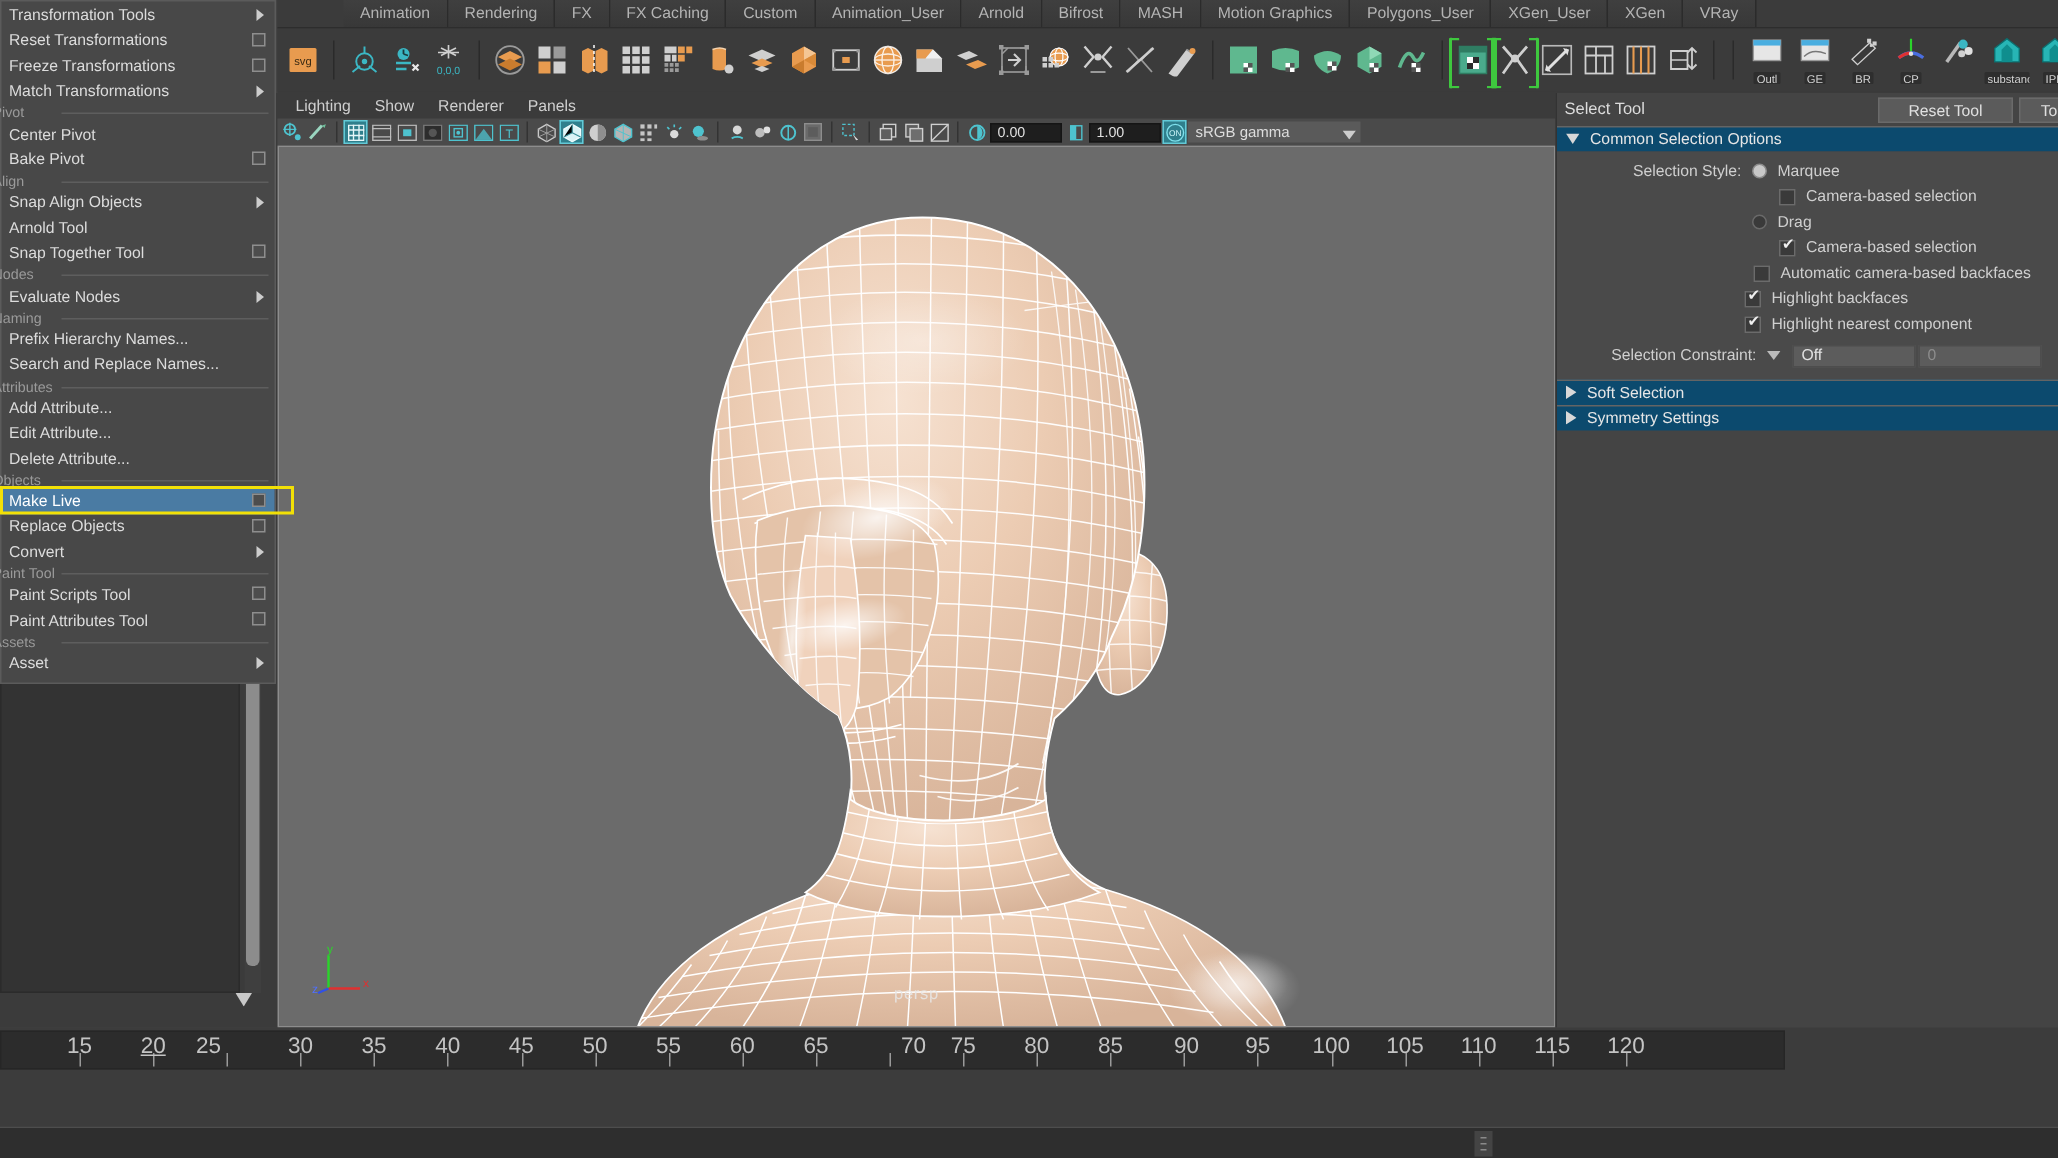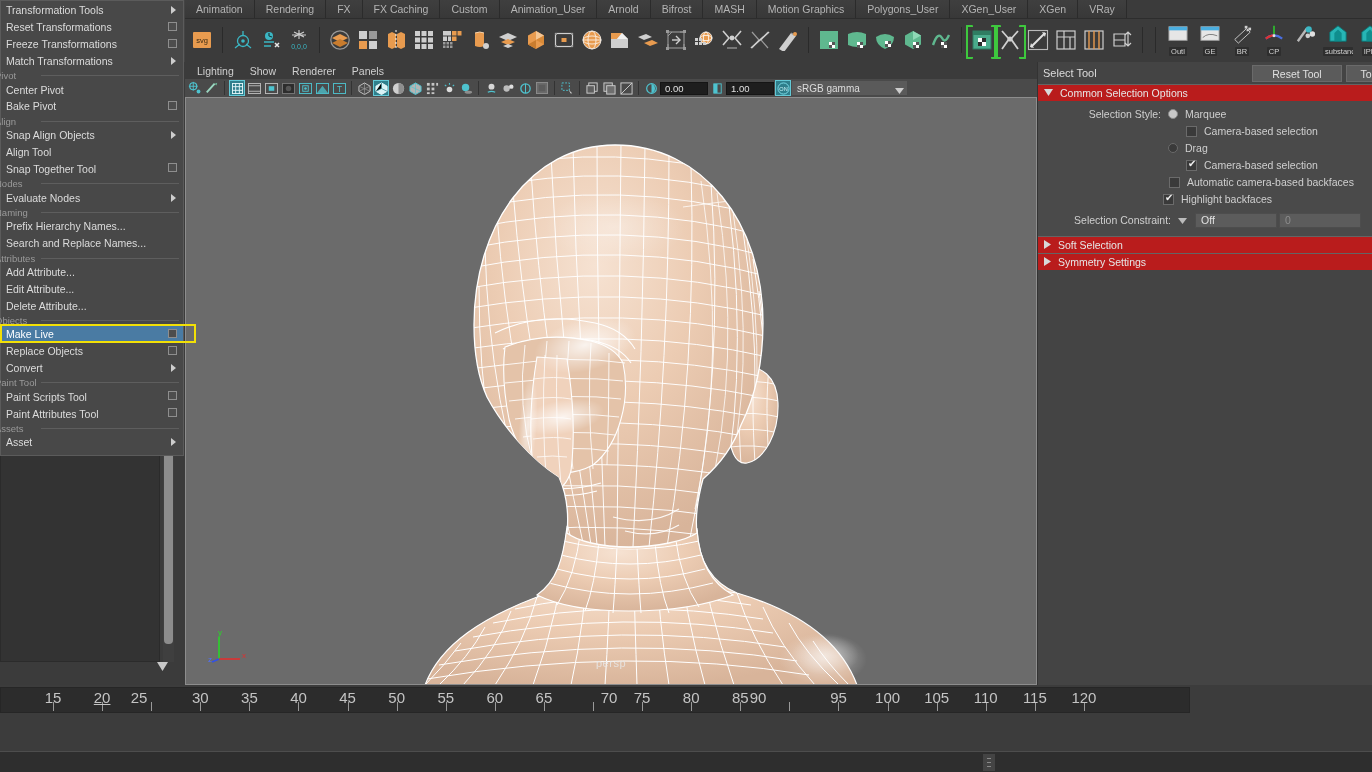--- a/index.html
+++ b/index.html
@@ -12,20 +12,21 @@
     position:relative;
   }
   
   #shelf-area {
     position:absolute; left:185px; top:0; width:1187px; height:62px;
     background:#3b3b3b;
   }
   #shelf-tabs {
     height:19px; background:#3b3b3b; display:flex; align-items:stretch;
     border-bottom:1px solid #2d2d2d;
+    padding-left:44px;
   }
   .shelf-tab {
     padding:0 11px; display:flex; align-items:center; font-size:10.5px;
     color:#b4b4b4; border-right:1px solid #2b2b2b; white-space:nowrap;
     background:linear-gradient(#3f3f3f,#383838);
     cursor:pointer;
   }
   #shelf-icons {
     height:42px; display:flex; align-items:center; padding-left:4px; gap:2px;
     background:#3b3b3b; overflow:hidden;
@@ -114,21 +115,21 @@
   }
   #tp-header .title { font-size:11px; color:#dcdcdc; }
   .tpbtn {
     position:absolute; top:3px; height:17px; background:#5b5b5b;
     border:1px solid #6a6a6a; color:#e0e0e0; font-size:10.5px;
     display:flex; align-items:center; justify-content:center; cursor:pointer;
   }
   #btn-reset-tool { left:214px; width:90px; }
   #btn-tool-help  { left:308px; width:40px; }
   .frame-hdr {
-    height:17px; background:#b91c1c; display:flex; align-items:center;
+    height:17px; background:#0c4a6e; display:flex; align-items:center;
     padding-left:6px; gap:7px; cursor:pointer; border-top:1px solid #646464;
   }
   .frame-hdr .tri { font-size:8px; color:#d8d8d8; }
   .frame-hdr .nm { font-size:10.5px; color:#e6e6e6; }
   .frame-body { background:#4a4a4a; padding:5px 0 6px 0; }
   .row { display:flex; align-items:center; height:16px; margin-bottom:1px; }
   .rlabel { width:130px; text-align:right; padding-right:7px; font-size:10.5px; color:#cfcfcf; }
   .radio {
     width:10px; height:10px; border-radius:50%; background:#c8c8c8;
     border:1px solid #8a8a8a; flex:0 0 10px; cursor:pointer;
@@ -1161,20 +1162,25 @@
       <div class="cbox"></div>
       <div class="rtxt">Automatic camera-based backfaces</div>
     </div>
 
     <div class="row">
       <div class="rlabel" style="width:125px"></div>
       <div class="cbox chk"></div>
       <div class="rtxt">Highlight backfaces</div>
     </div>
 
+    <div class="row">
+      <div class="rlabel" style="width:125px"></div>
+      <div class="cbox chk"></div>
+      <div class="rtxt">Highlight nearest component</div>
+    </div>
 
     <div class="row" style="height:18px;margin-top:4px">
       <div class="rlabel" style="width:140px">Selection Constraint:</div>
       <span style="margin:0 8px 0 0">
         <svg width="9" height="6" viewBox="0 0 9 6">
             <polygon points="0,0 9,0 4.5,6" fill="#bbb"></polygon>
           </svg>
       </span>
       <div class="field" style="width:82px">Off</div>
       <div class="field dim" style="width:82px;margin-left:2px">0</div>
@@ -1226,21 +1232,21 @@
       <div class="tlabel" style="left: 542.945px;">65</div>
       <div class="tick" style="left: 592.036px;"></div>
       <div class="tlabel" style="left: 592px; margin-left: 16px;">70</div>
       <div class="tick" style="left: 641.127px;"></div>
       <div class="tlabel" style="left: 641.127px;">75</div>
       <div class="tick" style="left: 690.218px;"></div>
       <div class="tlabel" style="left: 690.218px;">80</div>
       <div class="tick" style="left: 739.309px;"></div>
       <div class="tlabel" style="left: 739.309px;">85</div>
       <div class="tick" style="left: 788.4px;"></div>
-      <div class="tlabel" style="left: 757px;">90</div>
+      <div class="tlabel" style="left: 790px;">90</div>
       <div class="tick" style="left: 837.491px;"></div>
       <div class="tlabel" style="left: 837.491px;">95</div>
       <div class="tick" style="left: 886.582px;"></div>
       <div class="tlabel" style="left: 886.582px;">100</div>
       <div class="tick" style="left: 935.673px;"></div>
       <div class="tlabel" style="left: 935.673px;">105</div>
       <div class="tick" style="left: 984.764px;"></div>
       <div class="tlabel" style="left: 984.764px;">110</div>
       <div class="tick" style="left: 1033.85px;"></div>
       <div class="tlabel" style="left: 1033.85px;">115</div>
@@ -1294,21 +1300,21 @@
     </div>
     <div class="msec">
       <span style="margin-left: -6px;">Align</span>
       <div class="sline"></div>
     </div>
     <div class="mi">
       <span>Snap Align Objects</span>
       <span class="sub"></span>
     </div>
     <div class="mi">
-      <span>Align Tool</span>
+      <span>Arnold Tool</span>
     </div>
     <div class="mi">
       <span>Snap Together Tool</span>
       <span class="obox"></span>
     </div>
     <div class="msec">
       <span style="margin-left: -6px;">Nodes</span>
       <div class="sline"></div>
     </div>
     <div class="mi">

